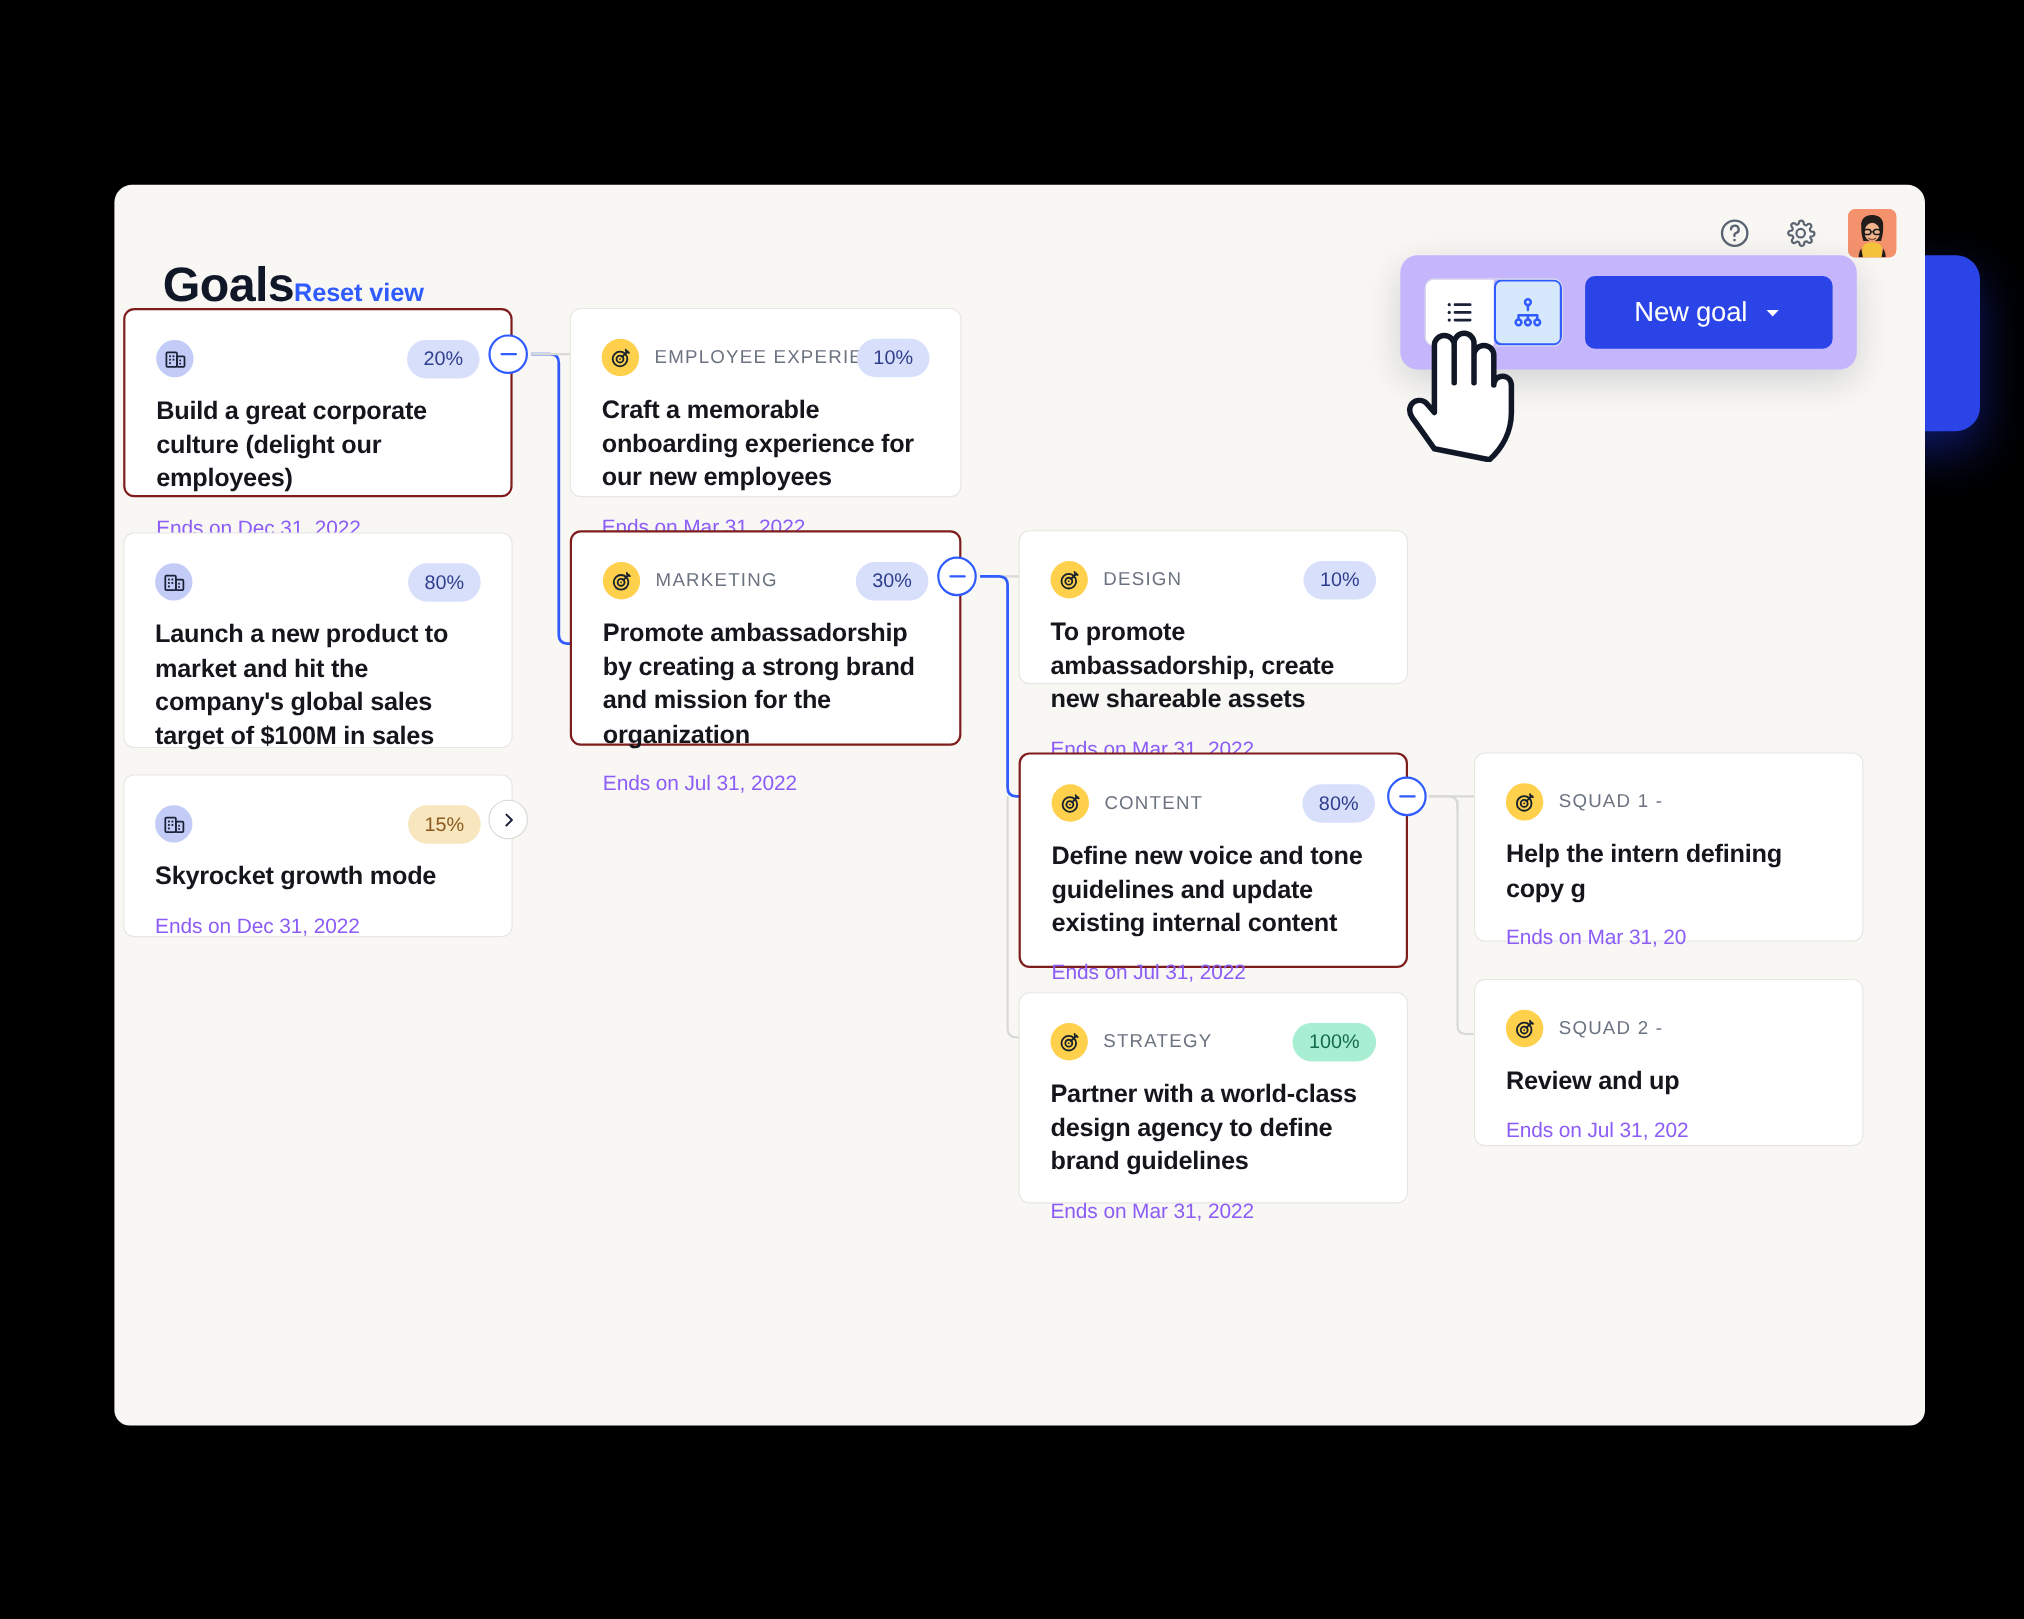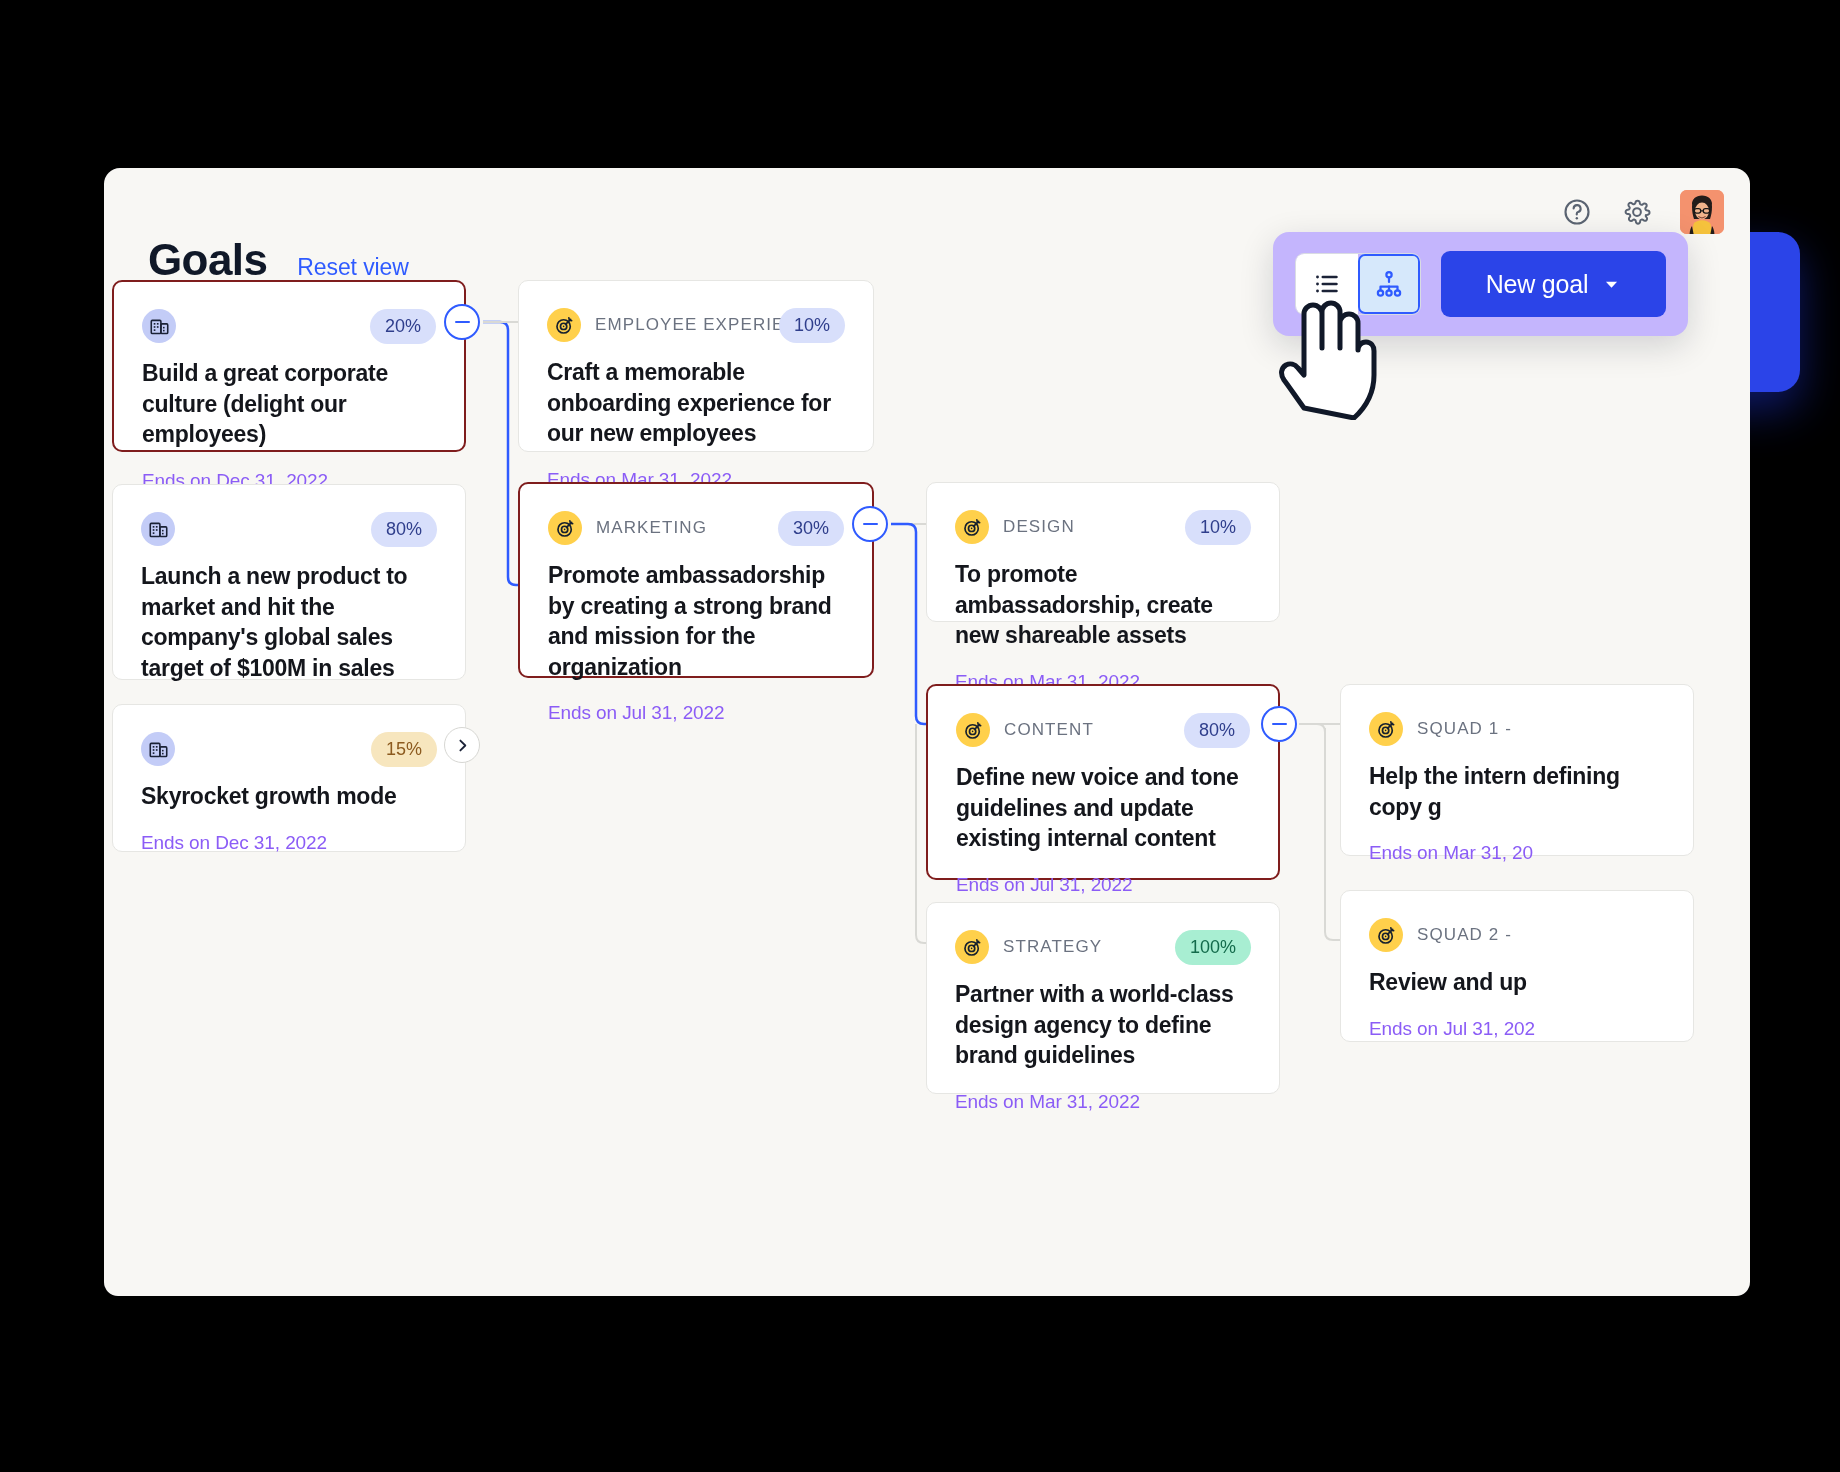--- a/index.html
+++ b/index.html
@@ -47,28 +47,28 @@
   .avatar {
     width: 44px; height: 44px; border-radius: 7px;
     background: #F4926E; overflow: hidden; position: relative;
     flex: none;
   }
   .avatar svg { display:block; width:100%; height:100%; }
 
   
   .page-head {
     position: absolute; left: 44px; top: 70px;
-    display: flex; align-items: baseline; gap: 30px;
+    display: flex; align-items: baseline; 
   }
   .page-title {
     font-size: 44px; font-weight: 700; color: #101828;
     letter-spacing: -0.6px; line-height: 1;
   }
   .reset-link {
-    font-size: 23px; color: #2F5BFF; font-weight: 400;
+    font-size: 23px; color: #2F5BFF; font-weight: 700;
     cursor: pointer; letter-spacing: -0.1px;
   }
 
   
   .canvas { position: absolute; left: 0; top: 0; width: 100%; height: 100%; }
   .wires { position: absolute; left: 0; top: 0; width: 1646px; height: 1128px; pointer-events: none; }
 
   
   .card {
     position: absolute;

